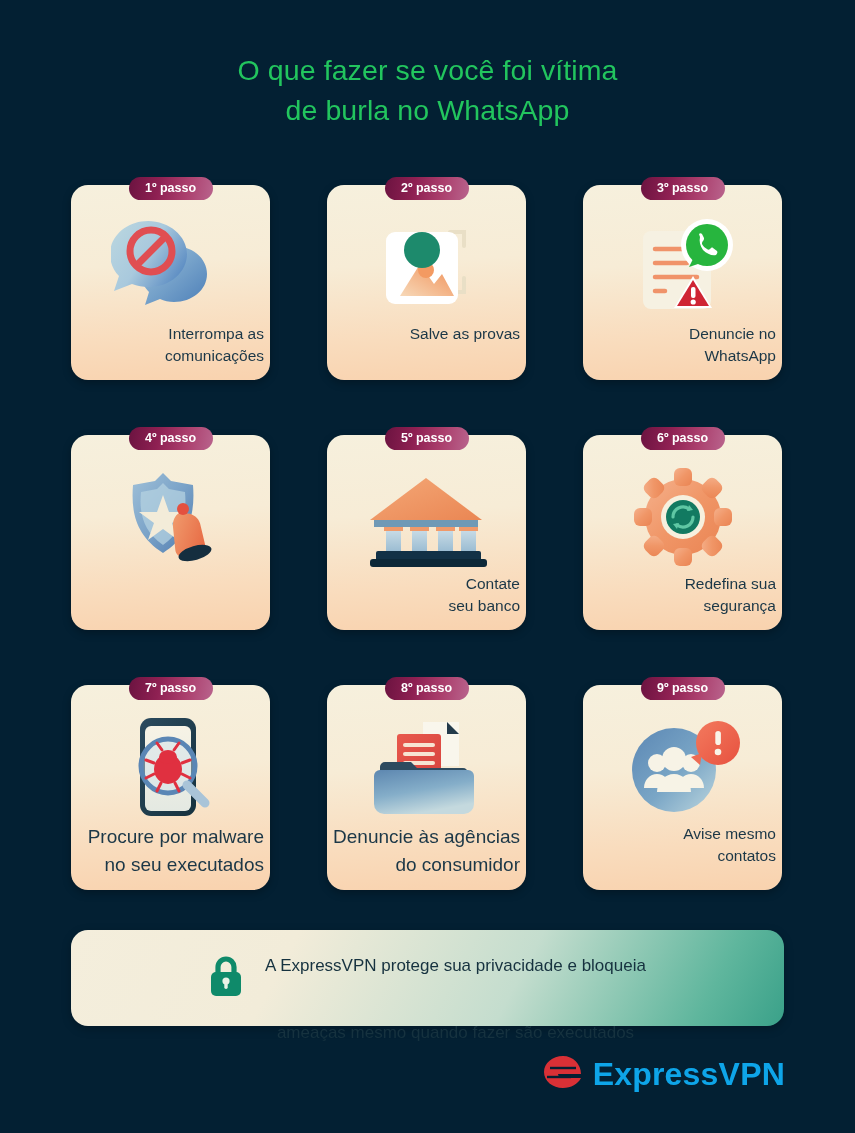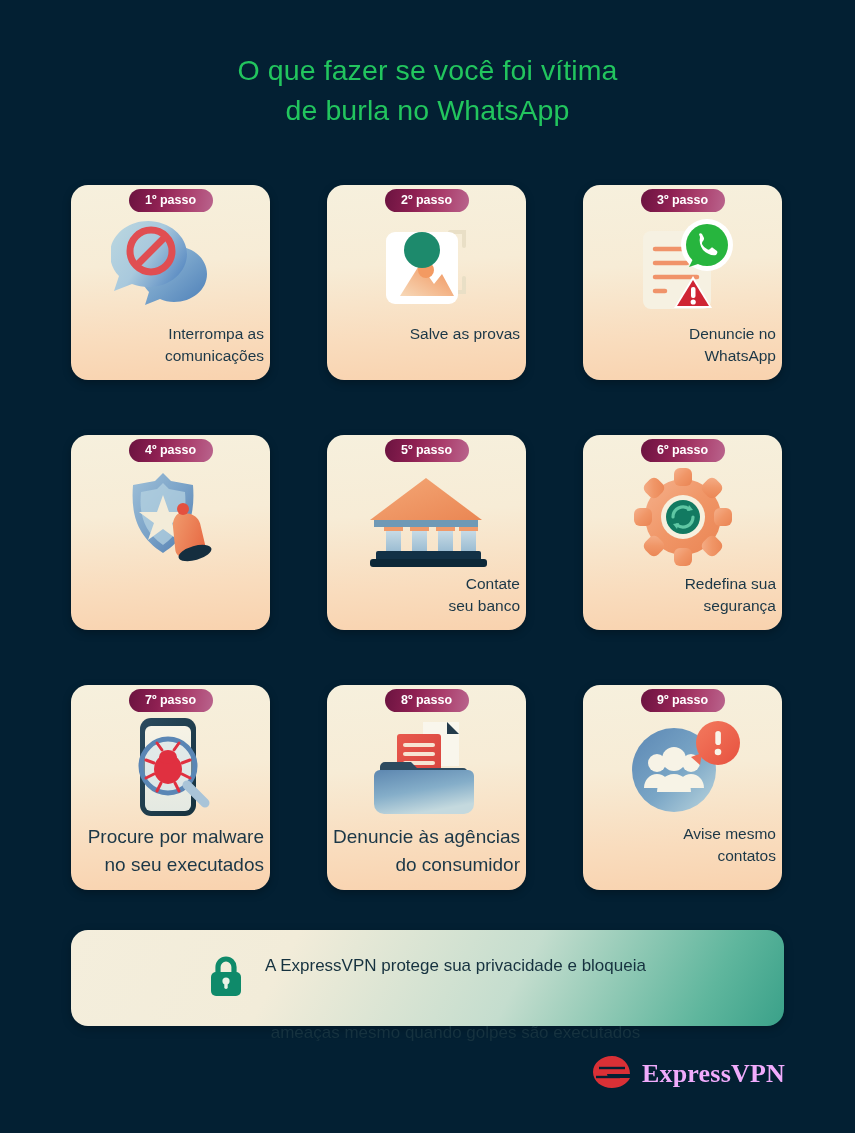--- a/index.html
+++ b/index.html
@@ -61,21 +61,21 @@
     height: 195px;
     border-radius: 17px;
     background: linear-gradient(176deg, #f6f0dd 0%, #f7ecd6 40%, #f9dcbd 76%, #f9d2ae 100%);
     box-shadow: 0 3px 9px rgba(0,0,0,.28);
     overflow: hidden;
   }
   .card-wrap.tall .card { height: 205px; }
 
   .badge {
     position: absolute;
-    top: 12px;
+    top: 0;
     left: 50%;
     transform: translateX(-50%);
     z-index: 4;
     min-width: 84px;
     height: 23px;
     padding: 0 15px;
     border-radius: 12px;
     background: linear-gradient(100deg, #6b1340 0%, #8e2052 35%, #ab3f6d 68%, #b9648d 100%);
     color: #ffffff;
     font-size: 12.5px;
@@ -137,23 +137,23 @@
   
   .logo {
     position: absolute;
     right: 70px;
     top: 1055px;
     display: flex;
     align-items: center;
     gap: 10px;
   }
   .logo-word {
-    color: #f0abfc;
-    font-family: Liberation Serif, serif;
-    font-size: 26px;
+    color: #0ea5e9;
+    font-family: Liberation Sans, sans-serif;
+    font-size: 32px;
     font-weight: 700;
     letter-spacing: .2px;
   }
 </style>
 </head>
 <body style="background: rgb(3, 32, 51);">
 
 <div class="page">
 
   <h1 class="title">
@@ -479,21 +479,21 @@
     <span>
       <svg width="34" height="42" viewBox="0 0 34 42">
         <path d="M9 18v-6a8 8 0 0 1 16 0v6" fill="none" stroke="#0f8a6a" stroke-width="5.2" stroke-linecap="round"></path>
         <rect x="2" y="17" width="30" height="24" rx="5" fill="#0f8a6a"></rect>
         <circle cx="17" cy="26" r="3.6" fill="#e9f2e6"></circle>
         <rect x="15.3" y="26" width="3.4" height="8" rx="1.7" fill="#e9f2e6"></rect>
       </svg>
     </span>
     <span class="banner-text">
       <span class="banner-line">A ExpressVPN protege sua privacidade e bloqueia</span>
-      <span class="banner-line">ameaças mesmo quando golpes são executados</span>
+      <span class="banner-line">ameaças mesmo quando fazer são executados</span>
     </span>
   </div>
 
   <div class="logo">
     <span>
       <svg width="40" height="34" viewBox="0 0 40 34">
         <path d="M20 1C9.5 1 1 8 1 17s8.5 16 19 16c8 0 15-4 18-10H20c-3 0-5-2-5-4h23c0-10-8-18-18-18z" fill="#d93036"></path>
         <path d="M7 13h26" stroke="#032033" stroke-width="2.4"></path>
         <path d="M4 22h24" stroke="#032033" stroke-width="2.4"></path>
       </svg>

